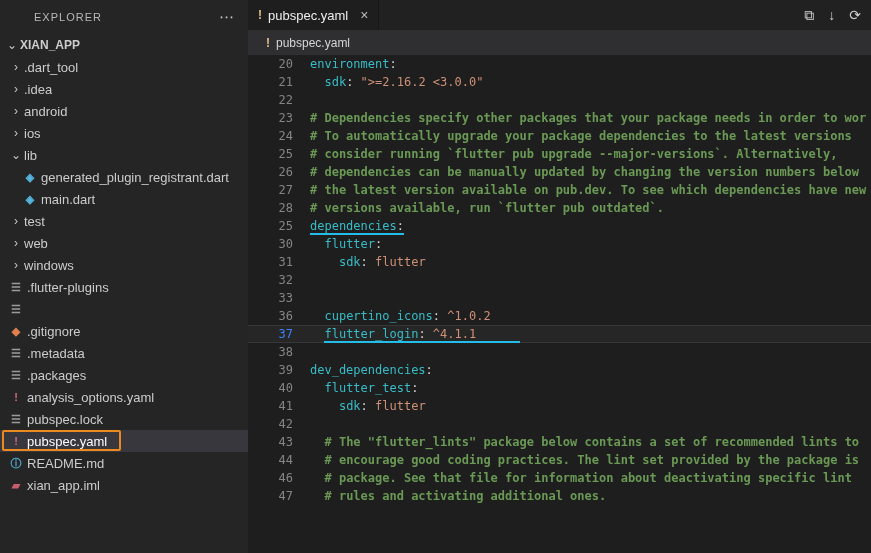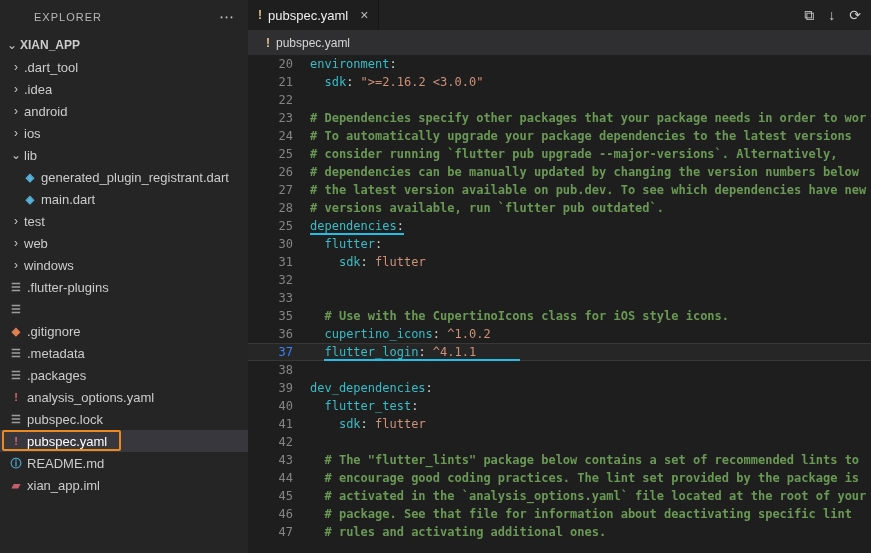--- a/index.html
+++ b/index.html
@@ -176,29 +176,27 @@
         <div class="code-line"><span class="ln">24</span><span class="code-text"><span class="tk-com"># To automatically upgrade your package dependencies to the latest versions</span></span></div>
         <div class="code-line"><span class="ln">25</span><span class="code-text"><span class="tk-com"># consider running `flutter pub upgrade --major-versions`. Alternatively,</span></span></div>
         <div class="code-line"><span class="ln">26</span><span class="code-text"><span class="tk-com"># dependencies can be manually updated by changing the version numbers below</span></span></div>
         <div class="code-line"><span class="ln">27</span><span class="code-text"><span class="tk-com"># the latest version available on pub.dev. To see which dependencies have new</span></span></div>
         <div class="code-line"><span class="ln">28</span><span class="code-text"><span class="tk-com"># versions available, run `flutter pub outdated`.</span></span></div>
         <div class="code-line"><span class="ln">25</span><span class="code-text"><span class="tk-key u">dependencies</span><span class="tk-pln u">:</span></span></div>
         <div class="code-line"><span class="ln">30</span><span class="code-text"><span class="tk-pln">  </span><span class="tk-key">flutter</span><span class="tk-pln">:</span></span></div>
         <div class="code-line"><span class="ln">31</span><span class="code-text"><span class="tk-pln">    </span><span class="tk-key">sdk</span><span class="tk-pln">: </span><span class="tk-str">flutter</span></span></div>
         <div class="code-line"><span class="ln">32</span><span class="code-text"></span></div>
         <div class="code-line"><span class="ln">33</span><span class="code-text"></span></div>
-        <div class="code-line"><span class="ln">35</span><span class="code-text"><span class="tk-pln">  </span><span class="tk-com"># Use with the CupertinoIcons class for iOS style icons.</span></span></div>
         <div class="code-line"><span class="ln">36</span><span class="code-text"><span class="tk-pln">  </span><span class="tk-key">cupertino_icons</span><span class="tk-pln">: </span><span class="tk-str">^1.0.2</span></span></div>
         <div class="code-line current"><span class="ln">37</span><span class="code-text"><span class="tk-pln">  </span><span class="tk-key u">flutter_login</span><span class="tk-pln u">: </span><span class="tk-str u">^4.1.1</span><span class="tk-pln u">      </span></span></div>
         <div class="code-line"><span class="ln">38</span><span class="code-text"></span></div>
         <div class="code-line"><span class="ln">39</span><span class="code-text"><span class="tk-key">dev_dependencies</span><span class="tk-pln">:</span></span></div>
         <div class="code-line"><span class="ln">40</span><span class="code-text"><span class="tk-pln">  </span><span class="tk-key">flutter_test</span><span class="tk-pln">:</span></span></div>
         <div class="code-line"><span class="ln">41</span><span class="code-text"><span class="tk-pln">    </span><span class="tk-key">sdk</span><span class="tk-pln">: </span><span class="tk-str">flutter</span></span></div>
         <div class="code-line"><span class="ln">42</span><span class="code-text"></span></div>
         <div class="code-line"><span class="ln">43</span><span class="code-text"><span class="tk-pln">  </span><span class="tk-com"># The "flutter_lints" package below contains a set of recommended lints to</span></span></div>
         <div class="code-line"><span class="ln">44</span><span class="code-text"><span class="tk-pln">  </span><span class="tk-com"># encourage good coding practices. The lint set provided by the package is</span></span></div>
-        <div class="code-line"><span class="ln">45</span><span class="code-text"><span class="tk-pln">  </span><span class="tk-com"># activated in the `analysis_options.yaml` file located at the root of your</span></span></div>
         <div class="code-line"><span class="ln">46</span><span class="code-text"><span class="tk-pln">  </span><span class="tk-com"># package. See that file for information about deactivating specific lint</span></span></div>
         <div class="code-line"><span class="ln">47</span><span class="code-text"><span class="tk-pln">  </span><span class="tk-com"># rules and activating additional ones.</span></span></div>
       </div>
   </div>
 
 </div>
 
 </body></html>

